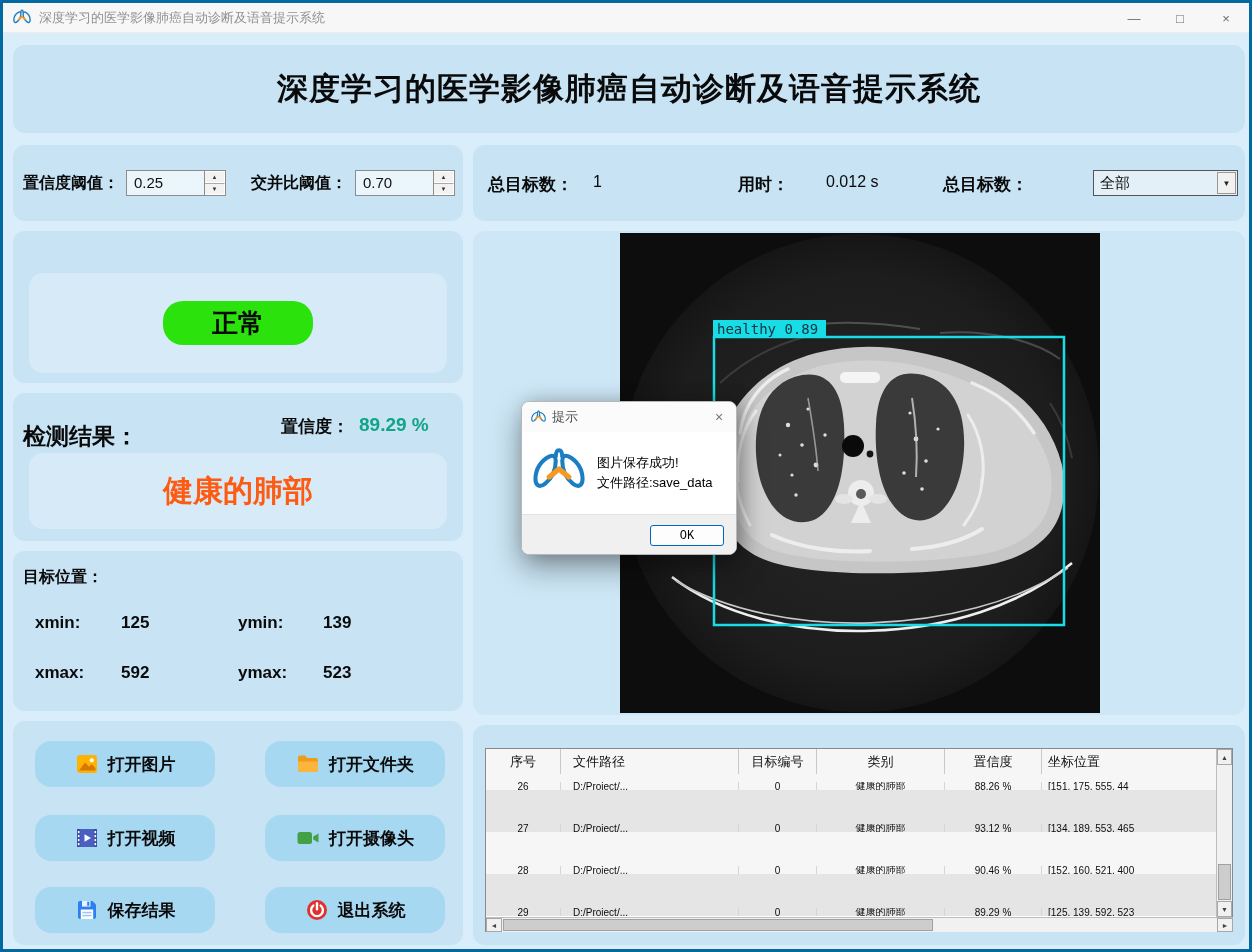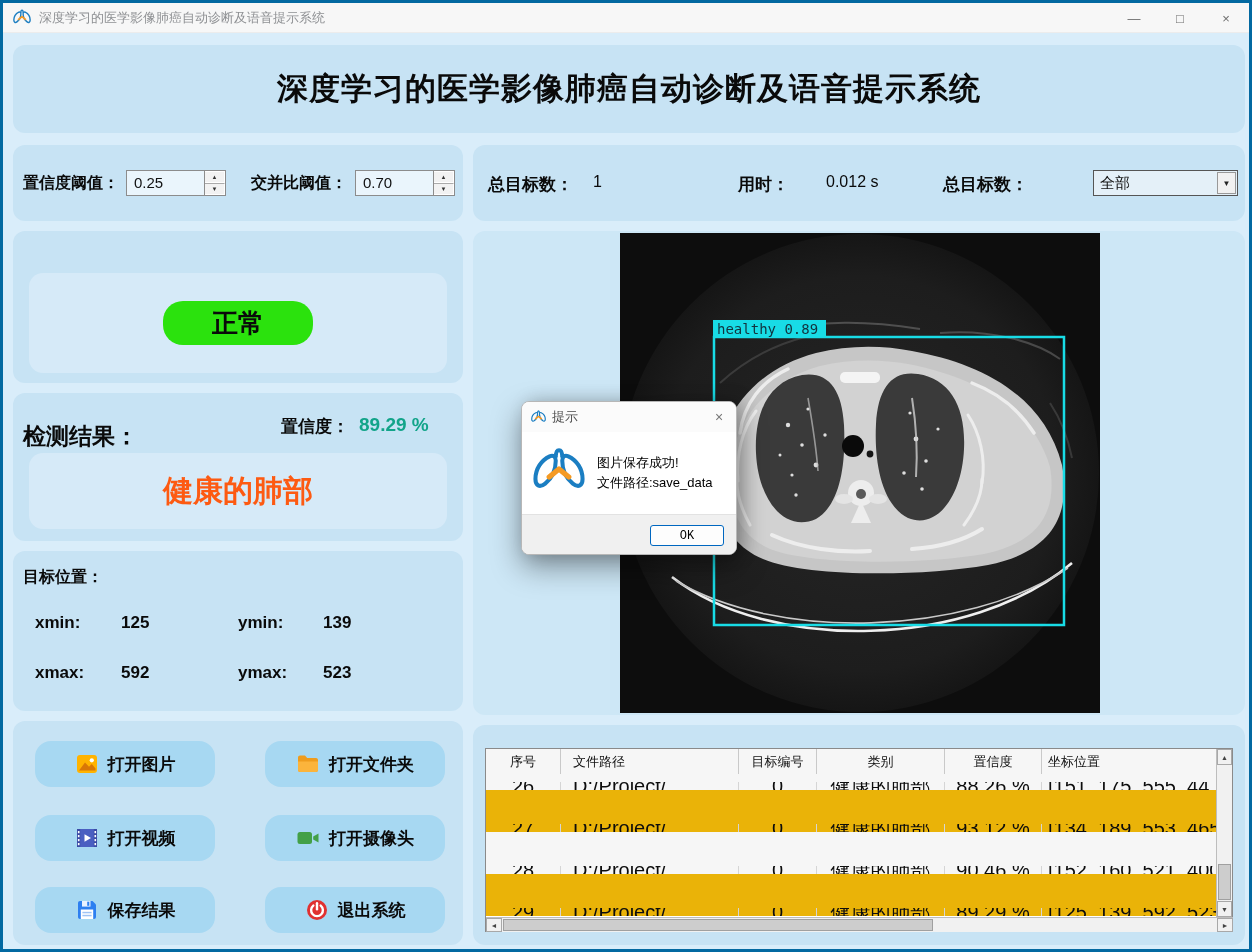--- a/index.html
+++ b/index.html
@@ -62,22 +62,22 @@
   
   .table-wrap{position:absolute;left:12px;top:23px;width:748px;height:184px;background:#ffffff;
     border:1px solid #8a8a8a;}
   .grid-viewport{position:absolute;left:0;top:0;width:731px;height:208px;overflow:hidden;}
   .thead{display:flex;height:26px;background:#ffffff;border-bottom:1px solid #707070;}
   .th{font-size:13px;color:#111;display:flex;align-items:center;justify-content:center;
     border-right:1px solid #c9c9c9;overflow:hidden;white-space:nowrap;}
   .trow{display:flex;height:42px;}
   .trow.first{margin-top:-27px;}
   .trow.even{background:#f6f6f6;}
-  .trow.odd{background:#eab308;}
-  .td{font-size:20px;color:#0d0d0d;display:flex;align-items:center;justify-content:center;
+  .trow.odd{background:#e5e5e5;}
+  .td{font-size:10px;color:#0d0d0d;display:flex;align-items:center;justify-content:center;
     border-right:1px solid #d5d5d5;overflow:hidden;white-space:nowrap;margin-top:34px;}
   .c0{width:75px;}.c1{width:178px;justify-content:flex-start;padding-left:12px;}
   .c2{width:78px;}.c3{width:128px;}.c4{width:97px;}
   .c5{width:175px;justify-content:flex-start;padding-left:6px;border-right:none;}
   
   .vscroll{position:absolute;right:0;top:0;width:16px;height:168px;background:#f1f1f1;border-left:1px solid #bdbdbd;}
   .hscroll{position:absolute;left:0;top:168px;width:747px;height:15px;background:#f1f1f1;border-top:1px solid #bdbdbd;}
   .sbtn{position:absolute;background:#f1f1f1;border:1px solid #a8a8a8;display:flex;
     align-items:center;justify-content:center;font-size:7px;color:#444;}
   .sthumb{position:absolute;background:#cdcdcd;border:1px solid #a0a0a0;}

